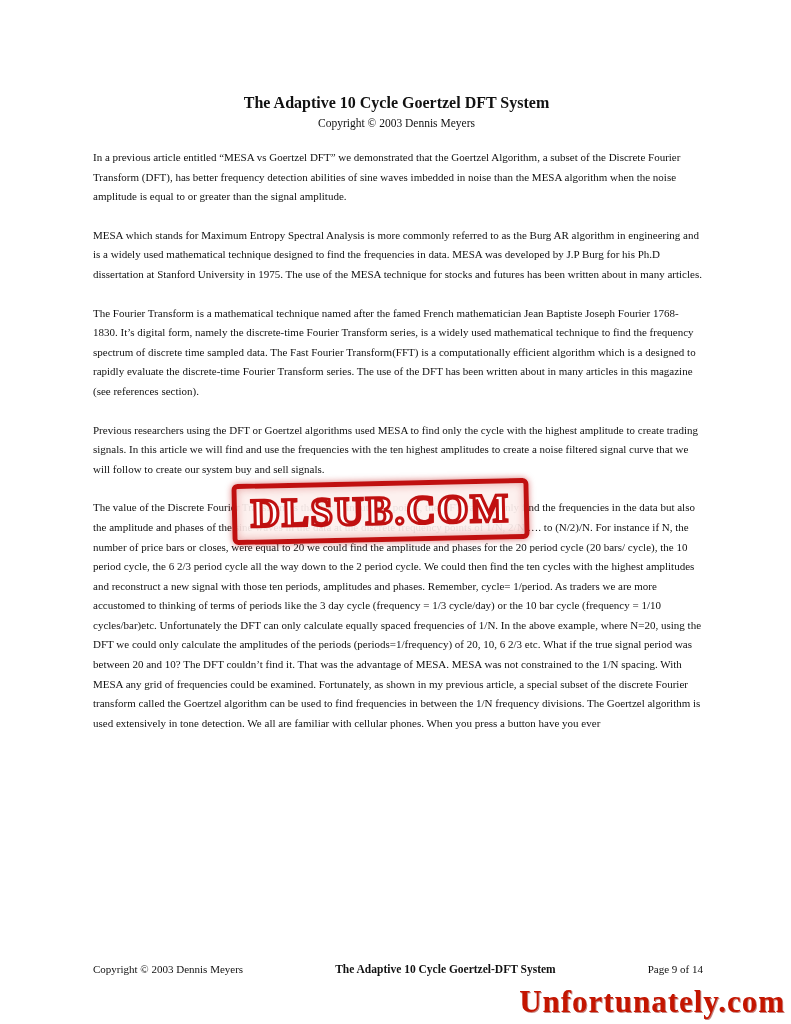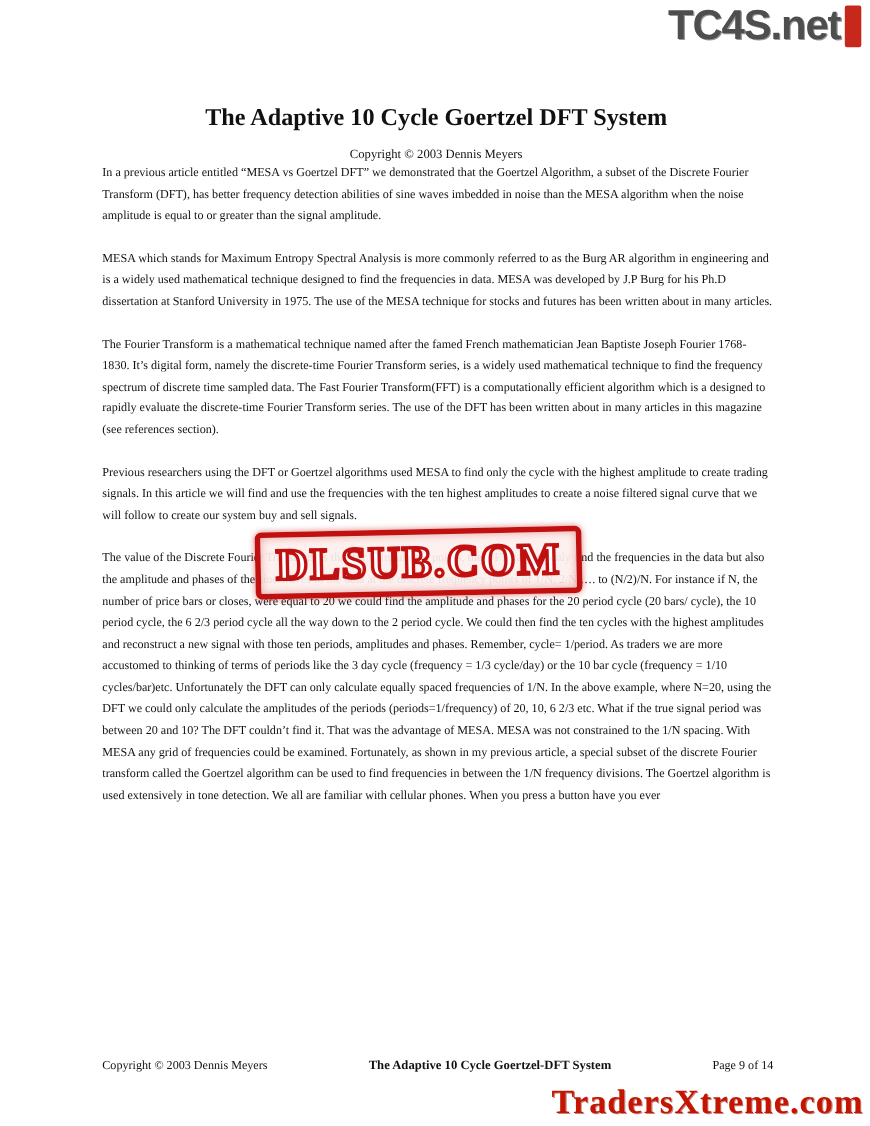--- a/index.html
+++ b/index.html
@@ -43,23 +43,23 @@
 
   
   .title-block {
     position: absolute;
     top: 94px;
     left: 93px;
     width: 607px;
     text-align: center;
   }
   .doc-title {
-    font-size: 22px;
+    font-size: 16px;
     font-weight: bold;
-    margin: 0 0 15px 0;
+    margin: 0 0 5px 0;
   }
   .doc-subtitle {
     font-size: 11.5px;
     margin: 0;
   }
 
   
   .body-block {
     position: absolute;
     top: 148px;
@@ -129,24 +129,20 @@
     color: #c41500;
     text-shadow: 1px 1px 0 rgba(140,10,0,0.5);
     white-space: nowrap;
   }
 </style>
 </head>
 <body>
 
 <div class="page">
 
-  <div class="tc4s-logo">
-    <span class="tc4s-text">TC4S.net</span>
-    <span class="tc4s-redblock"></span>
-  </div>
 
   <div class="title-block">
     <div class="doc-title">The Adaptive 10 Cycle Goertzel DFT System</div>
     <div class="doc-subtitle">Copyright © 2003 Dennis Meyers</div>
   </div>
 
   <div class="body-block">
     <p>In a previous article entitled “MESA vs Goertzel DFT” we demonstrated that the Goertzel Algorithm, a subset of the Discrete Fourier Transform (DFT), has better frequency detection abilities of sine waves imbedded in noise than the MESA algorithm when the noise amplitude is equal to or greater than the signal amplitude.</p>
     <p>MESA which stands for Maximum Entropy Spectral Analysis is more commonly referred to as the Burg AR algorithm in engineering and is a widely used  mathematical technique designed to find the frequencies in  data.  MESA was developed by J.P Burg for his Ph.D dissertation at Stanford University in 1975. The use of the MESA technique for stocks and futures has been written about in many articles.</p>
     <p>The Fourier Transform is a mathematical technique named after the famed French mathematician Jean Baptiste Joseph Fourier 1768-1830. It’s digital form, namely the discrete-time Fourier Transform series,  is a widely used mathematical technique to find the frequency spectrum of discrete time sampled data.  The Fast Fourier Transform(FFT) is a computationally efficient algorithm which is a designed to rapidly evaluate the discrete-time Fourier Transform series.  The use of the DFT has been written about in many articles in this magazine (see references section).</p>
@@ -157,15 +153,15 @@
   <div class="dlsub-stamp">
     <span class="dlsub-text">DLSUB.COM</span>
   </div>
 
   <div class="footer">
     <span class="footer-left">Copyright © 2003 Dennis Meyers</span>
     <span class="footer-center">The Adaptive 10 Cycle Goertzel-DFT System</span>
     <span class="footer-right">Page 9 of  14</span>
   </div>
 
-  <div class="tx-logo">TradersXtreme.com</div>
+  <div class="tx-logo">Unfortunately.com</div>
 
 </div>
 
 </body></html>

